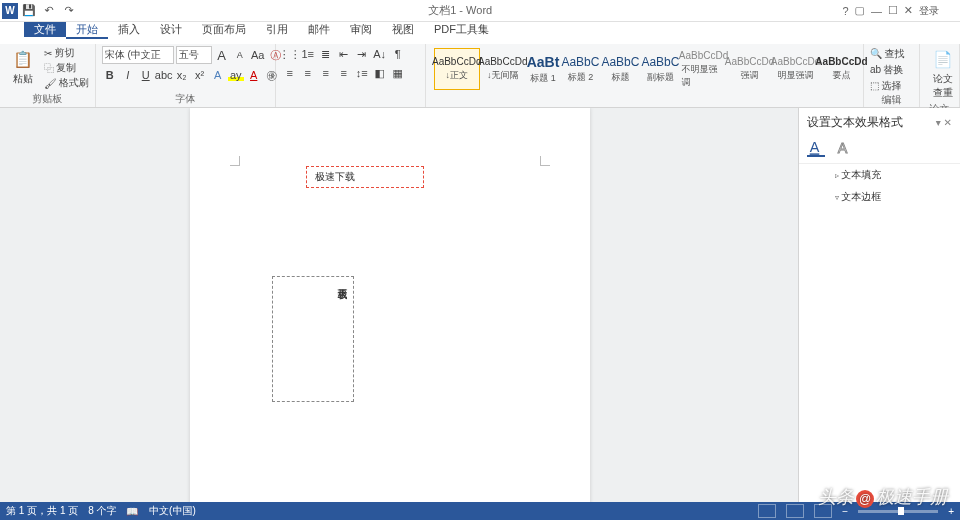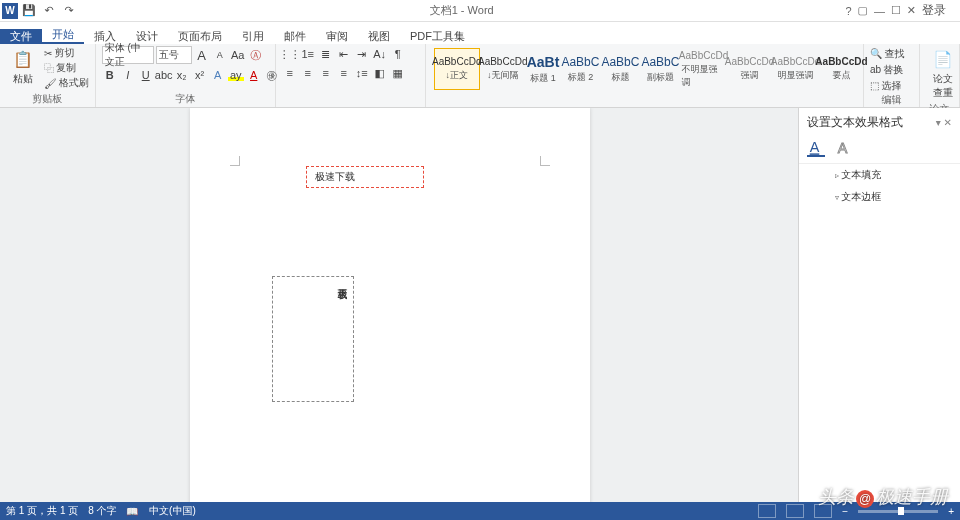--- a/index.html
+++ b/index.html
@@ -5,24 +5,24 @@
 * { margin: 0; padding: 0; box-sizing: border-box; font-family: "Microsoft YaHei", "Segoe UI", sans-serif; }
 body { width: 960px; height: 520px; overflow: hidden; background: #fff; position: relative; }
 
 
 .titlebar { height: 22px; background: #fff; display: flex; align-items: center; font-size: 11px; color: #444; border-bottom: 1px solid #e0e0e0; }
 .titlebar .qat { display: flex; align-items: center; gap: 2px; padding-left: 2px; }
 .qat .app-icon { width: 16px; height: 16px; background: #2b579a; color: #fff; display: flex; align-items: center; justify-content: center; font-size: 10px; font-weight: bold; }
 .qat .qbtn { width: 18px; height: 18px; display: flex; align-items: center; justify-content: center; color: #555; font-size: 11px; cursor: pointer; }
 .titlebar .title { flex: 1; text-align: center; color: #666; font-size: 11px; }
 .titlebar .win-controls { display: flex; gap: 6px; padding-right: 6px; align-items: center; color: #666; font-size: 11px; }
-.titlebar .login { font-size: 12px; color: #555; margin-right: 8px; }
-
-
-.tabs { height: 22px; display: flex; align-items: flex-end; font-size: 11px; background: #fff; }
+.titlebar .login { font-size: 10px; color: #555; margin-right: 15px; }
+
+
+.tabs { height: 22px; display: flex; align-items: flex-start; font-size: 11px; background: #fff; padding-left: 24px; }
 .tab { padding: 0 10px; display: flex; align-items: center; color: #444; cursor: pointer; }
 .tab.file { background: #2b579a; color: #fff; }
 .tab.active { color: #2b579a; border-bottom: 2px solid #2b579a; }
 
 
 .ribbon { height: 64px; background: #f5f6f7; border-bottom: 1px solid #d4d4d4; display: flex; font-size: 10px; color: #444; }
 .group { border-right: 1px solid #e0e0e0; padding: 2px 6px 0; display: flex; flex-direction: column; justify-content: space-between; }
 .group-label { text-align: center; font-size: 10px; color: #666; padding-bottom: 1px; }
 .group-body { display: flex; align-items: flex-start; gap: 4px; flex: 1; }
 
@@ -146,21 +146,21 @@
             <span>格式刷</span>
           </div>
       </div>
     </div>
     <div class="group-label">剪贴板</div>
   </div>
 
   <div class="group" style="width:180px">
     <div class="group-body" style="flex-direction:column;gap:3px;">
       <div class="font-row">
-        <div class="font-sel" style="width:52px">宋体 (中文正</div>
+        <div class="font-sel" style="width:72px">宋体 (中文正</div>
         <div class="font-sel" style="width:36px">五号</div>
         <div class="ic" style="font-size:13px">A</div>
         <div class="ic" style="font-size:9px">A</div>
         <div class="ic">Aa</div>
         <div class="ic" style="color:#c0504d">Ⓐ</div>
       </div>
       <div class="font-row">
         <div class="ic">
             <b>B</b>
           </div>

